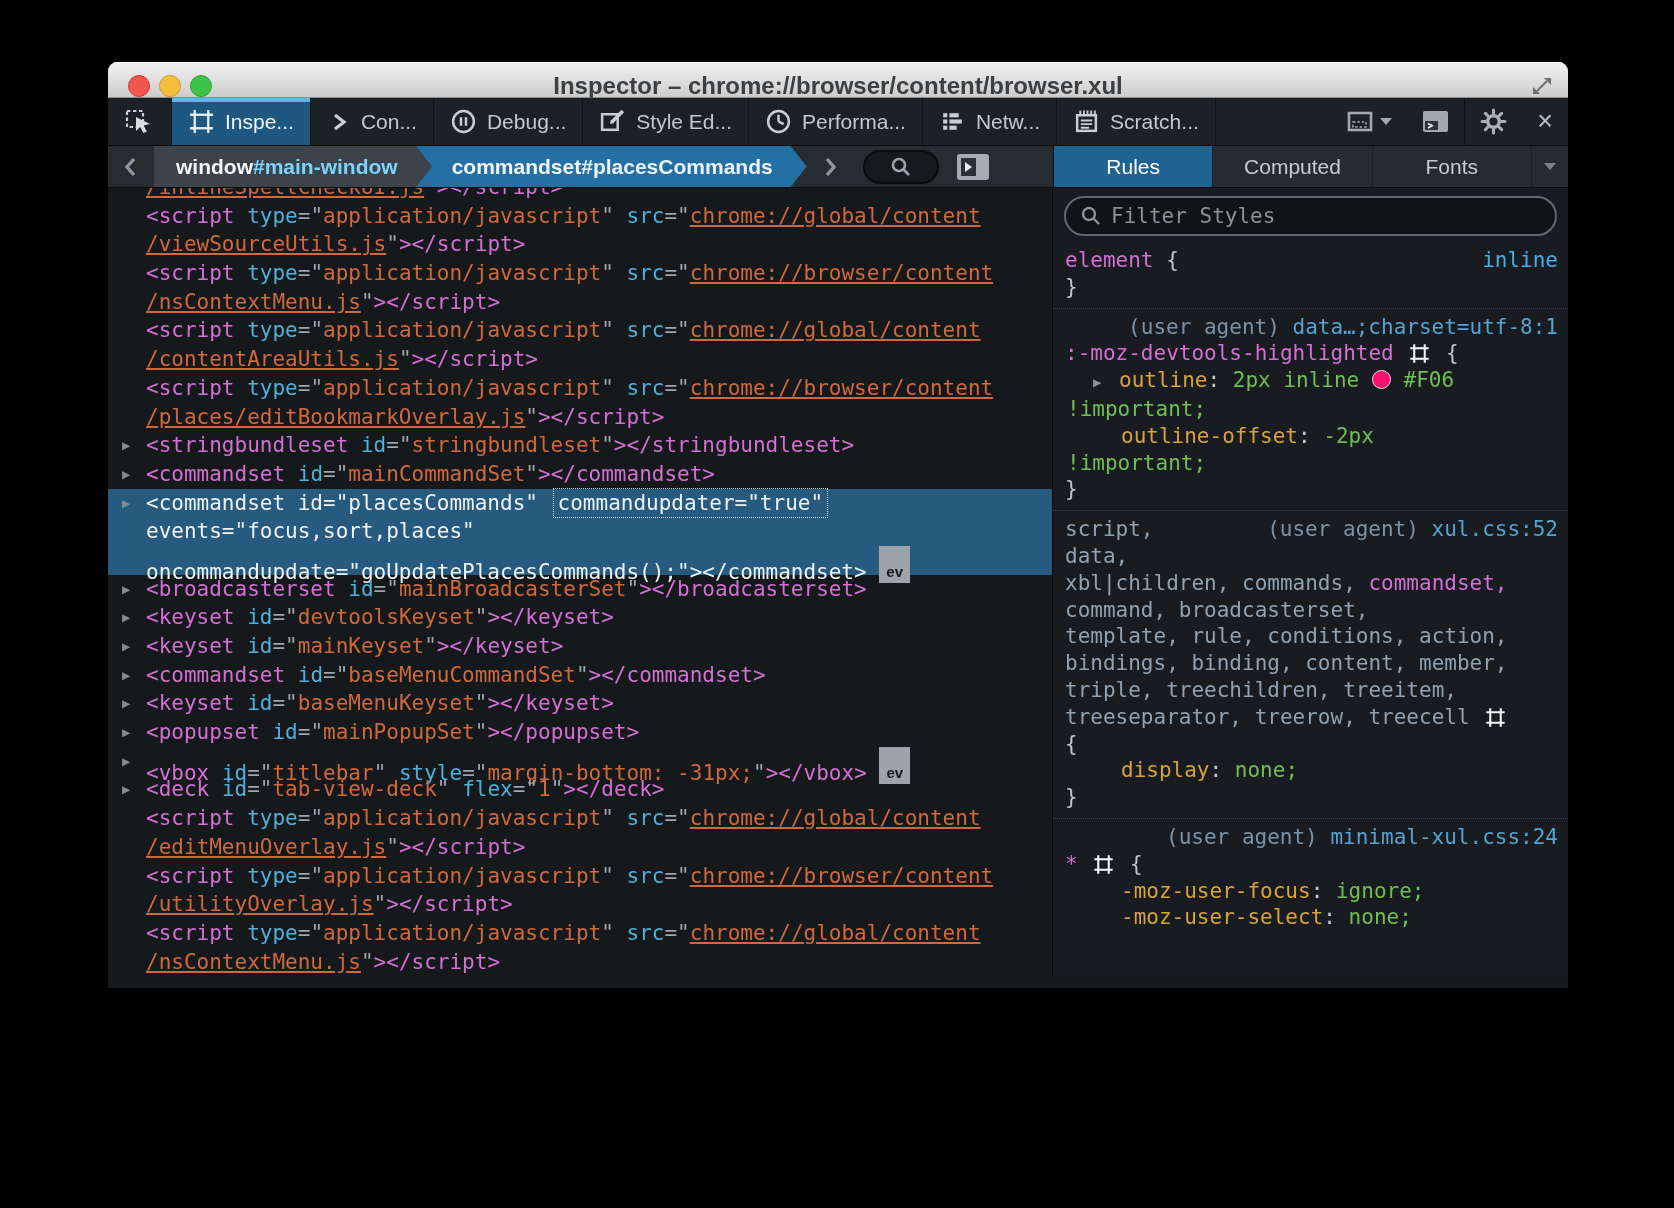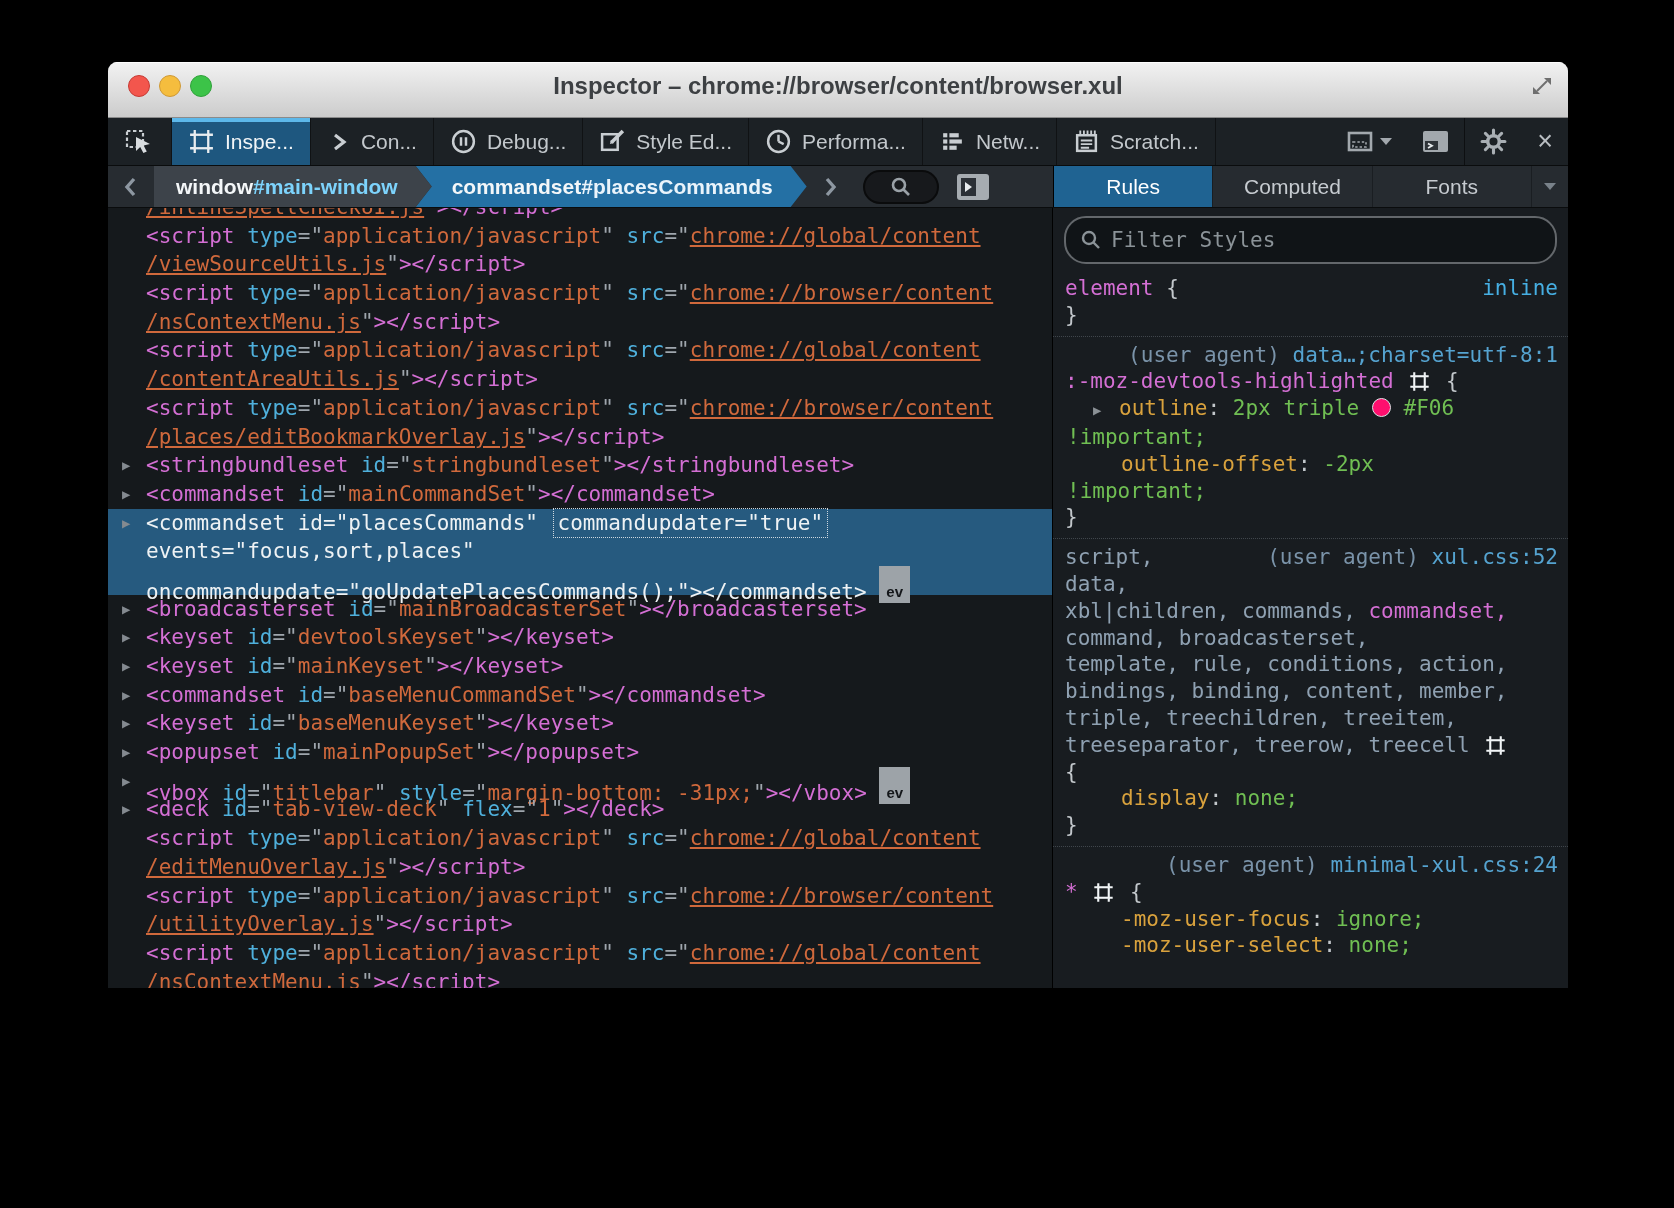--- a/index.html
+++ b/index.html
@@ -3,21 +3,21 @@
 <meta charset="utf-8">
 <style>
   html,body{margin:0;padding:0;background:#000;width:1674px;height:1208px;overflow:hidden;
     font-family:"Liberation Sans",sans-serif;}
   *{box-sizing:border-box;}
   .stage{position:relative;width:1674px;height:1208px;background:#000;}
   .window{position:absolute;left:108px;top:62px;width:1460px;height:926px;
     border-radius:9px 9px 0 0;overflow:hidden;background:#15191c;}
 
   
-  .titlebar{position:relative;height:56px;background:linear-gradient(#f2f2f2,#cccccc);
+  .titlebar{position:relative;height:36px;background:linear-gradient(#f2f2f2,#cccccc);
     border-bottom:1px solid #8b8b8b;box-shadow:inset 0 1px 0 #fdfdfd;}
   .lights{position:absolute;left:20px;top:13px;display:flex;gap:9px;}
   .light{width:22px;height:22px;border-radius:50%;}
   .light.red{background:#f3564d;border:1px solid #c63a34;}
   .light.yellow{background:#f5bd3e;border:1px solid #cf9935;}
   .light.green{background:#3cc348;border:1px solid #2fa13a;}
   .win-title{position:absolute;left:0;right:0;top:0;height:48px;line-height:48px;text-align:center;
     font-size:24px;font-weight:600;color:#3d4043;}
   .resize-ic{position:absolute;right:14px;top:12px;}
 
@@ -75,21 +75,21 @@
   .m-gutter{width:24px;flex:none;color:#848a90;font-size:14px;}
   .c-tag{color:#d46fd4;} .c-attr{color:#4fb0dc;} .c-q{color:#9fa6ad;} .c-pl{color:#b6babf;}
   .c-val{color:#d0693c;} .c-link{color:#d0693c;text-decoration:underline;}
   .c-white{color:#eef2f4;} 
   .c-whitebox{color:#eef2f4;border:1px dotted #cfd8df;padding:2px 4px;margin-left:2px;}
   .ev-badge{display:inline-block;background:#9da3a8;color:#14171a;border-radius:0;
     font:bold 15px/19px "Liberation Sans",sans-serif;padding:16px 7px 2px;vertical-align:2px;}
 
   .rules{flex:1;background:#181c20;overflow:hidden;font-family:"DejaVu Sans Mono",monospace;
     font-size:21px;color:#b6babf;}
-  .filter-box{margin:8px 11px 6px;height:48px;border-radius:22px;background:#101417;
+  .filter-box{margin:8px 11px 6px;height:40px;border-radius:22px;background:#101417;
     border:2px solid #63676b;display:flex;align-items:center;padding:0 14px;gap:9px;}
   .filter-text{color:#8b9398;font-size:21px;}
   .rule{padding:5px 0 7px;}
   .rule + .rule{border-top:1px dotted #40464c;}
   .r-line{display:flex;line-height:26.8px;white-space:pre;padding-left:12px;padding-right:10px;}
   .r-right{margin-left:auto;}
   .c-sel{color:#d46fd4;} .c-gray{color:#8fa1b2;} .c-prop{color:#d9a23d;} .c-green{color:#70bf53;}
   .c-brace{color:#c2c7cb;} .c-ua{color:#7a93a9;} .c-css{color:#55a3d0;} .c-inline{color:#46afe3;}
   .decl-arrow{color:#8b9196;font-size:14px;display:inline-block;width:26px;}
   .color-swatch{display:inline-block;width:19px;height:19px;border-radius:50%;background:#ff0f6e;
@@ -329,21 +329,21 @@
             <div class="rule">
               <div class="r-line"><span class=""><span class="c-sel">element</span><span class="c-brace"> {</span></span><span class="r-right"><span class="c-inline">inline</span></span></div>
               <div class="r-line"><span class=""><span class="c-brace">}</span></span></div>
             </div>
             <div class="rule">
               <div class="r-line"><span class=""></span><span class="r-right"><span class="c-ua">(user agent) </span><span class="c-css">data…;charset=utf-8:1</span></span></div>
               <div class="r-line"><span class=""><span class="c-sel">:-moz-devtools-highlighted </span><span class="hl-icon"><svg width="21" height="21" viewBox="0 0 24 24">
                       <rect x="6" y="6" width="12" height="12" fill="none" stroke="#f2f5f7" stroke-width="2.4"></rect>
                       <path d="M6 1.5 v4 M18 1.5 v4 M6 18.5 v4 M18 18.5 v4 M1.5 6 h4 M18.5 6 h4 M1.5 18 h4 M18.5 18 h4" stroke="#f2f5f7" stroke-width="2.4"></path>
                     </svg></span><span class="c-brace"> {</span></span></div>
-              <div class="r-line" style="padding-left: 40px;"><span class=""><span class="decl-arrow">▶</span><span class="c-prop">outline</span><span class="c-brace">: </span><span class="c-green">2px triple </span><span class="color-swatch"></span><span class="c-green"> #F06</span></span></div>
+              <div class="r-line" style="padding-left: 40px;"><span class=""><span class="decl-arrow">▶</span><span class="c-prop">outline</span><span class="c-brace">: </span><span class="c-green">2px inline </span><span class="color-swatch"></span><span class="c-green"> #F06</span></span></div>
               <div class="r-line" style="padding-left: 14px;"><span class=""><span class="c-green">!important;</span></span></div>
               <div class="r-line" style="padding-left: 68px;"><span class=""><span class="c-prop">outline-offset</span><span class="c-brace">: </span><span class="c-green">-2px</span></span></div>
               <div class="r-line" style="padding-left: 14px;"><span class=""><span class="c-green">!important;</span></span></div>
               <div class="r-line"><span class=""><span class="c-brace">}</span></span></div>
             </div>
             <div class="rule">
               <div class="r-line"><span class=""><span class="c-gray">script,</span></span><span class="r-right"><span class="c-ua">(user agent) </span><span class="c-css">xul.css:52</span></span></div>
               <div class="r-line"><span class=""><span class="c-gray">data,</span></span></div>
               <div class="r-line"><span class=""><span class="c-gray">xbl|children, commands, </span><span class="c-sel">commandset,</span></span></div>
               <div class="r-line"><span class=""><span class="c-gray">command, broadcasterset,</span></span></div>

